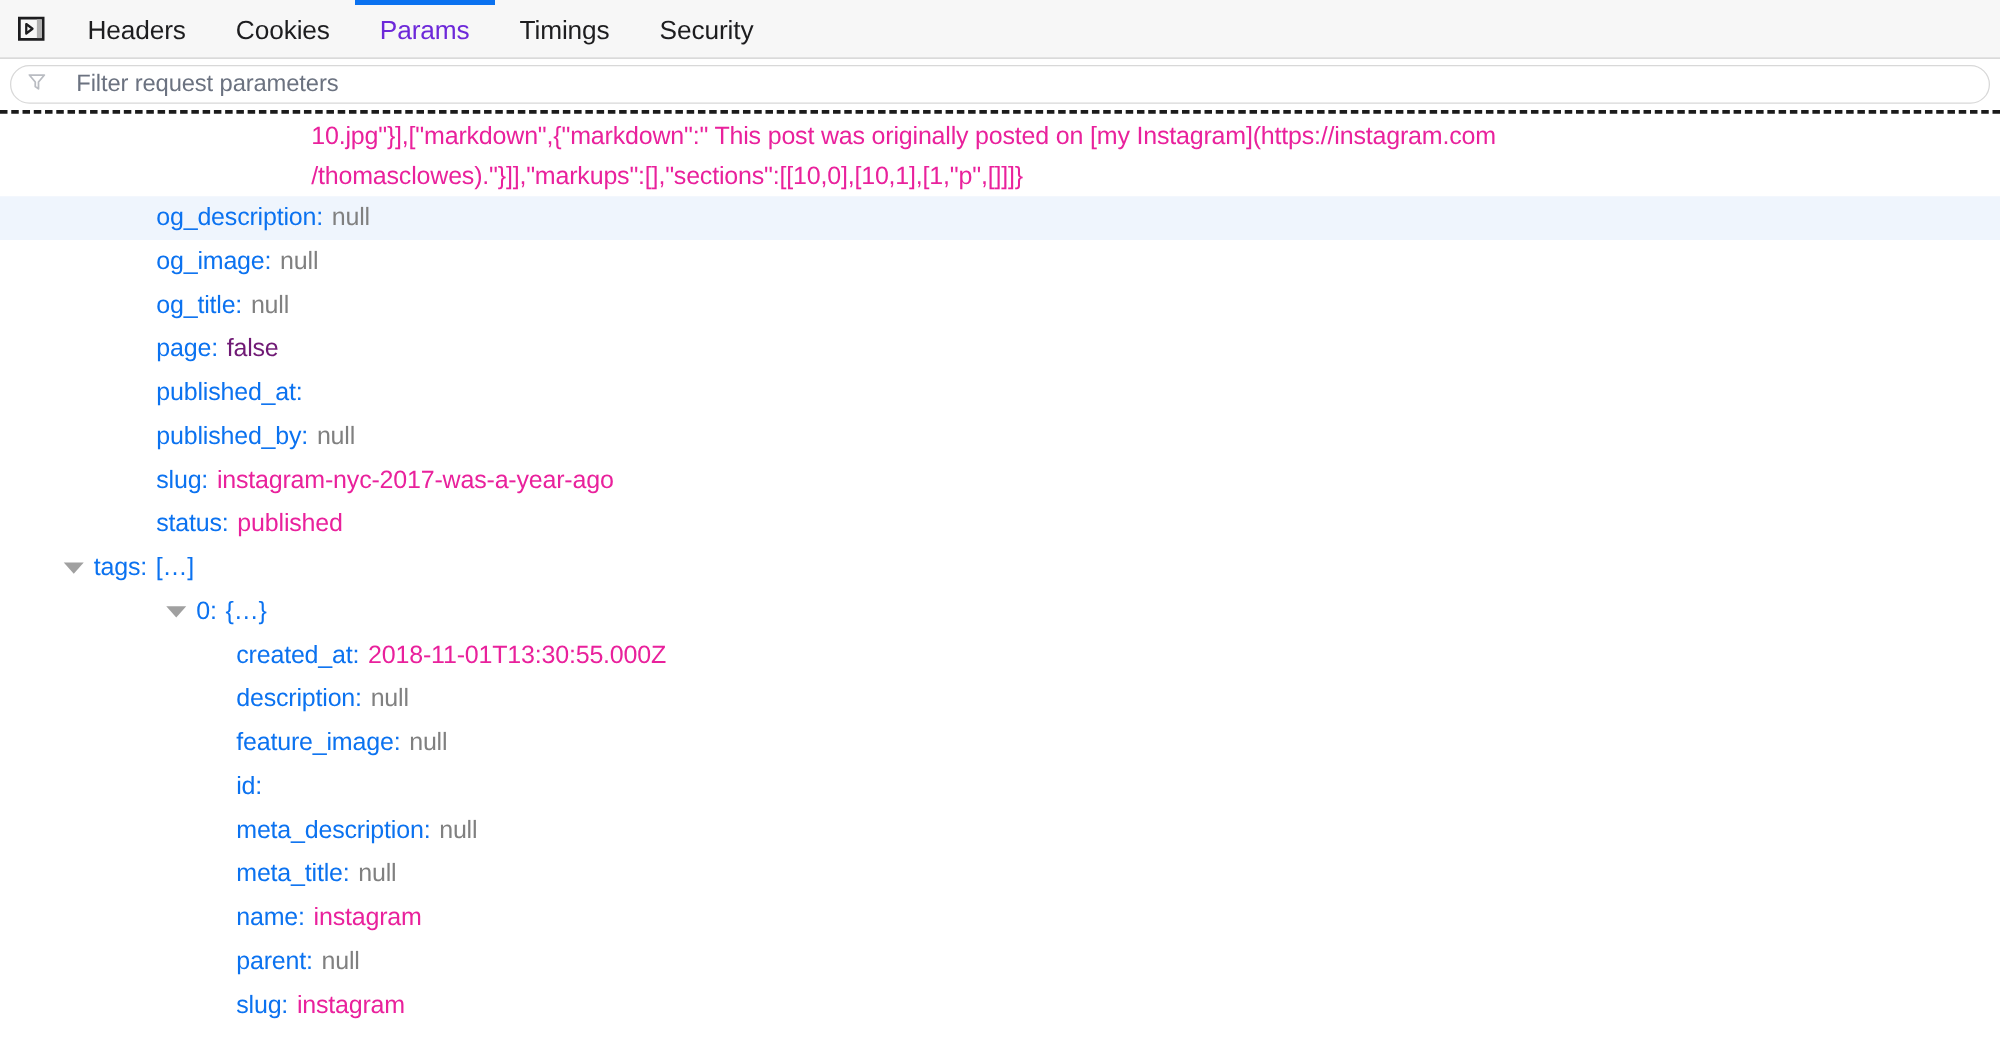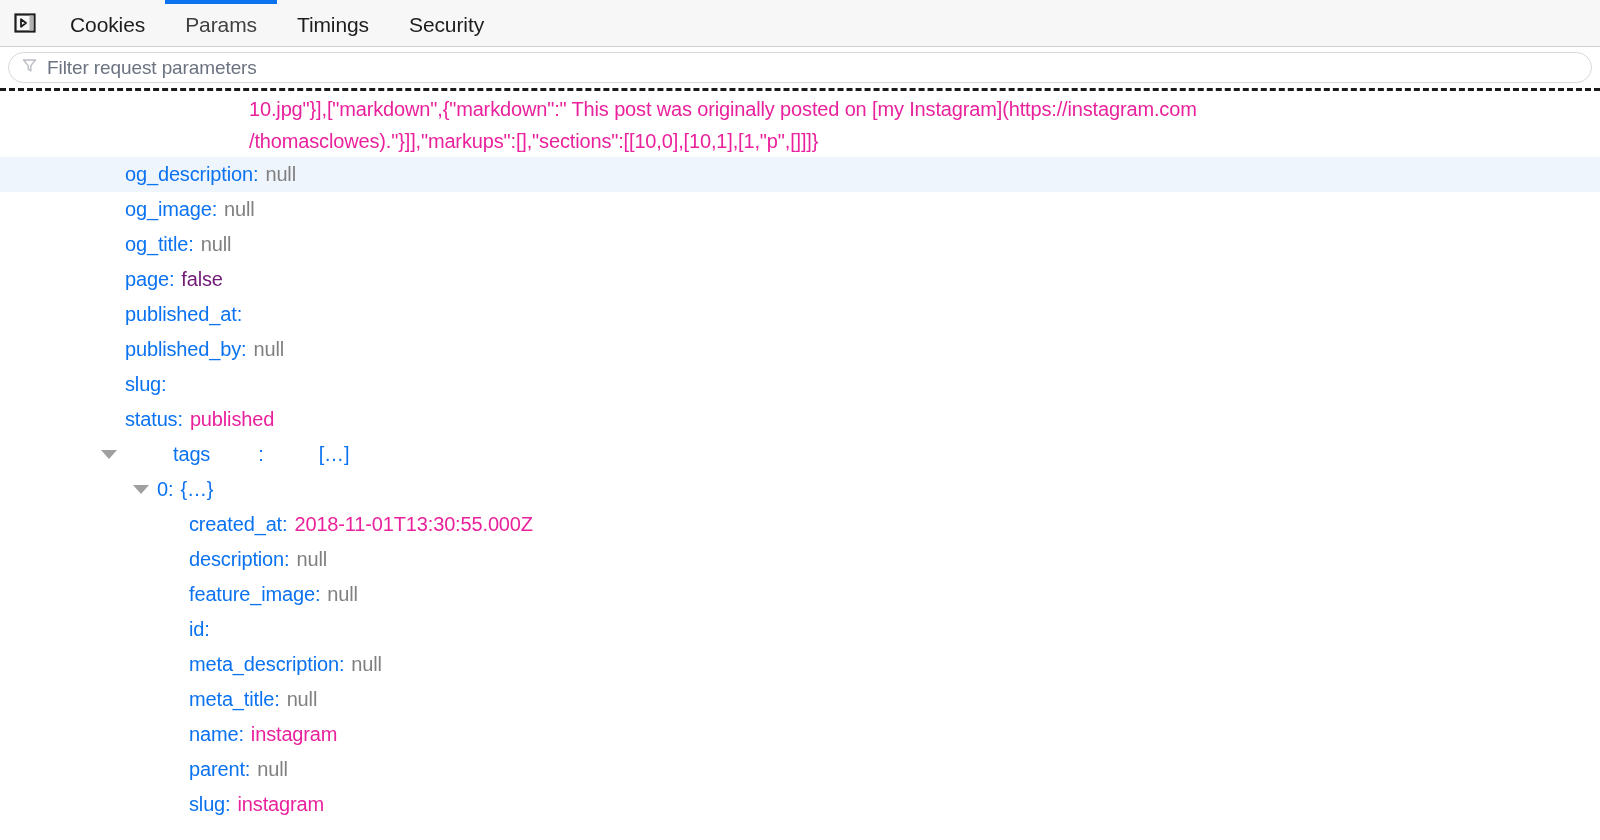--- a/index.html
+++ b/index.html
@@ -37,21 +37,21 @@
     padding: 0 20px;
     font-size: 21px;
     color: #1d1d1f;
     cursor: pointer;
     border-top: 4px solid transparent;
     position: relative;
     white-space: nowrap;
     letter-spacing: -0.1px;
   }
   .tab.active {
-    color: #404040;
+    color: #6d28d9;
     border-top-color: #0b72f0;
   }
 
   
   .filterbar {
     height: 44px;
     background: #ffffff;
     display: flex;
     align-items: center;
     padding: 0 8px;
@@ -59,21 +59,21 @@
   }
   .filter-field {
     flex: 1 1 auto;
     height: 31px;
     border: 1px solid #d8d8d8;
     border-radius: 16px;
     background: #ffffff;
     display: flex;
     align-items: center;
     padding: 0 12px;
-    gap: 9px;
+    gap: 23px;
     cursor: text;
   }
   .funnel { flex: 0 0 auto; display: block; }
   .filter-placeholder {
     font-size: 19px;
     color: #6b7280;
     letter-spacing: -0.1px;
   }
 
   
@@ -97,21 +97,21 @@
     white-space: normal;
     line-height: 32px;
     padding-left: 249px;
     padding-right: 180px;
     height: auto;
   }
 
   .indent-0 { padding-left: 125px; }
   .indent-1 { padding-left: 189px; }
 
-  .tri-wrap-0 { padding-left: 101px; gap: 48px; }
+  .tri-wrap-0 { padding-left: 51px; }
   .tri-wrap-1 { padding-left: 133px; }
 
   .tri {
     width: 0; height: 0;
     border-left: 8px solid transparent;
     border-right: 8px solid transparent;
     border-top: 9px solid #a0a0a0;
     margin-right: 8px;
     flex: 0 0 auto;
     cursor: pointer;
@@ -130,20 +130,21 @@
 
 <div class="tabbar">
   <div class="pane-toggle">
     <svg width="24" height="24" viewBox="0 0 24 24" aria-hidden="true">
       <rect x="2.5" y="3.5" width="19" height="17" fill="none" stroke="#1d1d1f" stroke-width="2.2"></rect>
       <rect x="16.5" y="4.5" width="4" height="15" fill="#b0b0b0"></rect>
       <path d="M8 8.2 L13 12 L8 15.8 Z" fill="none" stroke="#1d1d1f" stroke-width="1.8" stroke-linejoin="round"></path>
     </svg>
   </div>
   <div class="tabs-container" style="display:flex;">
+      <div class="tab">Headers</div>
       <div class="tab">Cookies</div>
       <div class="tab active">Params</div>
       <div class="tab">Timings</div>
       <div class="tab">Security</div>
     </div>
 </div>
 
 <div class="filterbar">
   <div class="filter-field">
     <span class="funnel">
@@ -189,20 +190,21 @@
         <span class="colon">:</span>
       </div>
       <div class="row indent-0">
         <span class="key">published_by</span>
         <span class="colon">:</span>
         <span class="v-null">null</span>
       </div>
       <div class="row indent-0">
         <span class="key">slug</span>
         <span class="colon">:</span>
+        <span class="v-string">instagram-nyc-2017-was-a-year-ago</span>
       </div>
       <div class="row indent-0">
         <span class="key">status</span>
         <span class="colon">:</span>
         <span class="v-string">published</span>
       </div>
       <div class="row tri-wrap-0">
         <span class="tri"></span>
         <span class="key">tags</span>
         <span class="colon">:</span>

